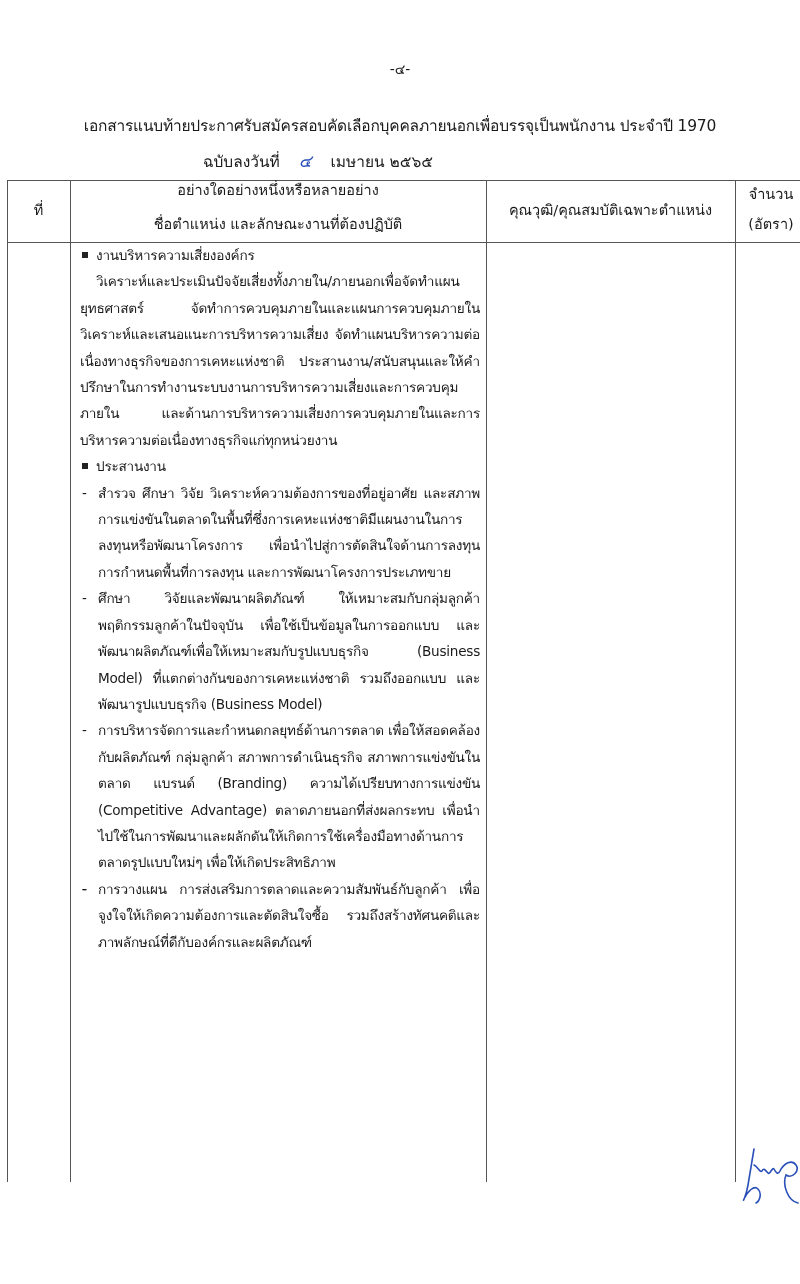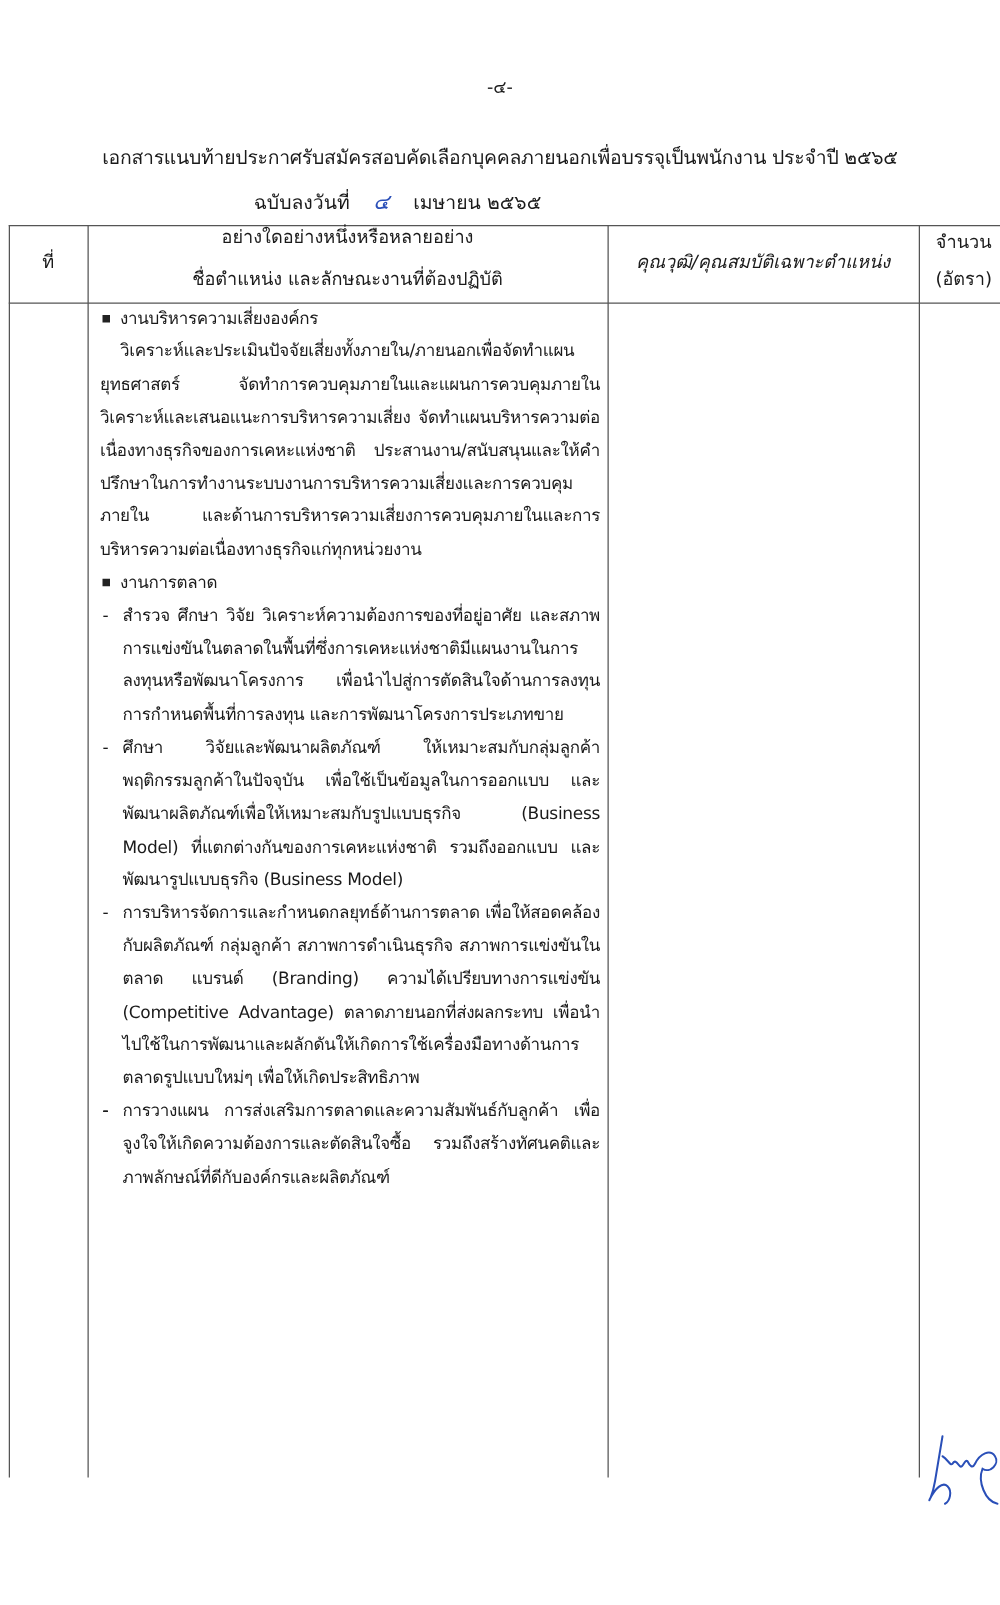--- a/index.html
+++ b/index.html
@@ -117,21 +117,21 @@
     top: 1145px;
     width: 70px;
     height: 60px;
   }
 </style>
 </head>
 <body>
 
 <div class="page-number">-๔-</div>
 
-<div class="doc-title">เอกสารแนบท้ายประกาศรับสมัครสอบคัดเลือกบุคคลภายนอกเพื่อบรรจุเป็นพนักงาน ประจำปี ๒๕๖๕</div>
+<div class="doc-title">เอกสารแนบท้ายประกาศรับสมัครสอบคัดเลือกบุคคลภายนอกเพื่อบรรจุเป็นพนักงาน ประจำปี 1970</div>
 
 <div class="doc-subtitle">
   <span>ฉบับลงวันที่</span>
   <span class="handwritten">๔</span>
   <span>เมษายน ๒๕๖๕</span>
 </div>
 
 <div class="table">
 
   <div class="hline" style="top:0; left:0; width:800px;"></div>
@@ -140,40 +140,40 @@
   <div class="vline" style="left:0; top:0; height:1002px;"></div>
   <div class="vline" style="left:63px; top:0; height:1002px;"></div>
   <div class="vline" style="left:479px; top:0; height:1002px;"></div>
   <div class="vline" style="left:728px; top:0; height:1002px;"></div>
 
   <div class="cell-text" style="left:0; top:13px; width:63px;">ที่</div>
   <div class="cell-text" style="left:63px; top:-3px; width:416px;">
     <div style="margin-top:-4px;">อย่างใดอย่างหนึ่งหรือหลายอย่าง</div>
     <div>ชื่อตำแหน่ง และลักษณะงานที่ต้องปฏิบัติ</div>
   </div>
-  <div class="cell-text" style="left:479px; top:13px; width:249px;font-style:italic;">คุณวุฒิ/คุณสมบัติเฉพาะตำแหน่ง</div>
+  <div class="cell-text" style="left:479px; top:13px; width:249px;">คุณวุฒิ/คุณสมบัติเฉพาะตำแหน่ง</div>
   <div class="cell-text" style="left:728px; top:-3px; width:72px;">
     <div>จำนวน</div>
     <div style="margin-top:-4px;">(อัตรา)</div>
   </div>
 </div>
 
 <div class="content">
   <div>
     <div class="section-head">
       <span class="bullet"></span>
       <span>งานบริหารความเสี่ยงองค์กร</span>
     </div>
     <div class="para">วิเคราะห์และประเมินปัจจัยเสี่ยงทั้งภายใน/ภายนอกเพื่อจัดทำแผนยุทธศาสตร์ จัดทำการควบคุมภายในและแผนการควบคุมภายใน วิเคราะห์และเสนอแนะการบริหารความเสี่ยง จัดทำแผนบริหารความต่อเนื่องทางธุรกิจของการเคหะแห่งชาติ ประสานงาน/สนับสนุนและให้คำปรึกษาในการทำงานระบบงานการบริหารความเสี่ยงและการควบคุมภายใน และด้านการบริหารความเสี่ยงการควบคุมภายในและการบริหารความต่อเนื่องทางธุรกิจแก่ทุกหน่วยงาน</div>
   </div>
 
   <div>
     <div class="section-head">
       <span class="bullet"></span>
-      <span>งานการตลาด</span>
+      <span>ประสานงาน</span>
     </div>
     <div class="dash-item">
       <span class="dash">-</span>
       <span>สำรวจ ศึกษา วิจัย วิเคราะห์ความต้องการของที่อยู่อาศัย และสภาพการแข่งขันในตลาดในพื้นที่ซึ่งการเคหะแห่งชาติมีแผนงานในการลงทุนหรือพัฒนาโครงการ เพื่อนำไปสู่การตัดสินใจด้านการลงทุน การกำหนดพื้นที่การลงทุน และการพัฒนาโครงการประเภทขาย</span>
     </div>
     <div class="dash-item">
       <span class="dash">-</span>
       <span>ศึกษา วิจัยและพัฒนาผลิตภัณฑ์ ให้เหมาะสมกับกลุ่มลูกค้า พฤติกรรมลูกค้าในปัจจุบัน เพื่อใช้เป็นข้อมูลในการออกแบบ และพัฒนาผลิตภัณฑ์เพื่อให้เหมาะสมกับรูปแบบธุรกิจ (Business Model) ที่แตกต่างกันของการเคหะแห่งชาติ รวมถึงออกแบบ และพัฒนารูปแบบธุรกิจ (Business Model)</span>
     </div>
     <div class="dash-item">

